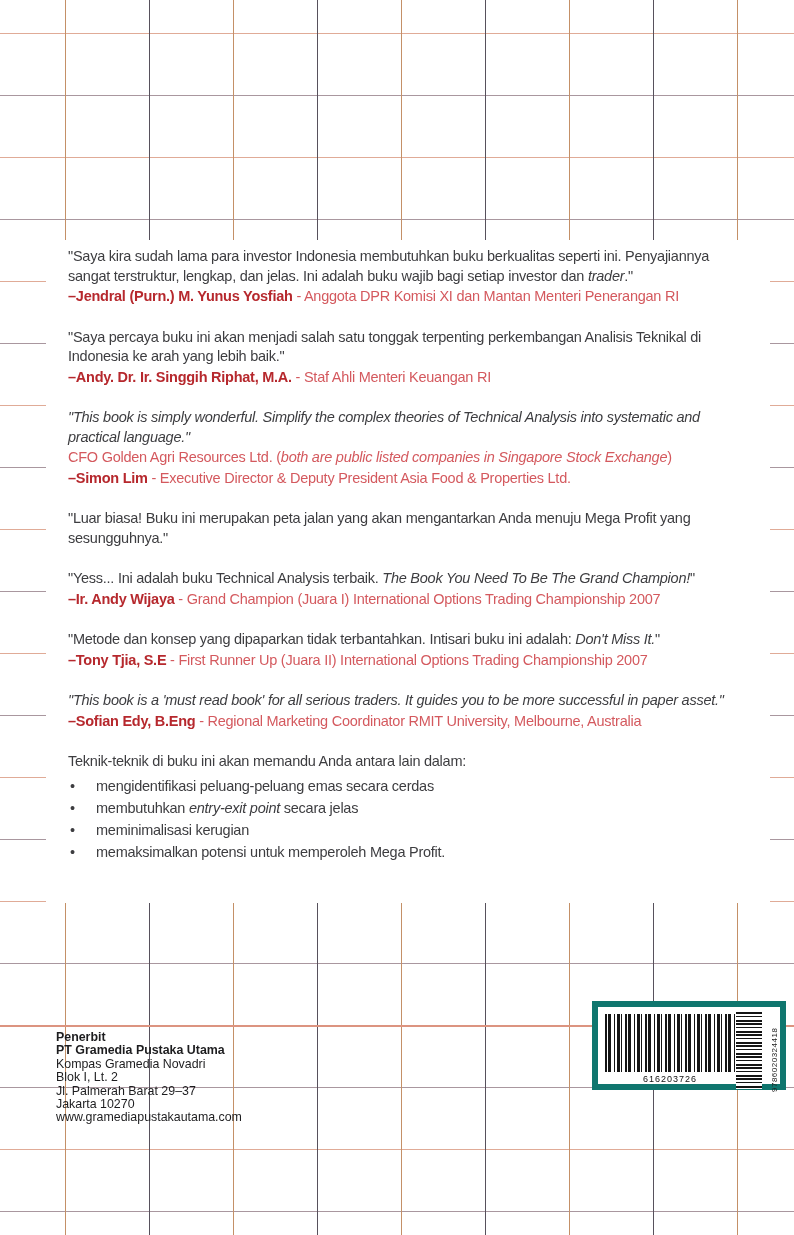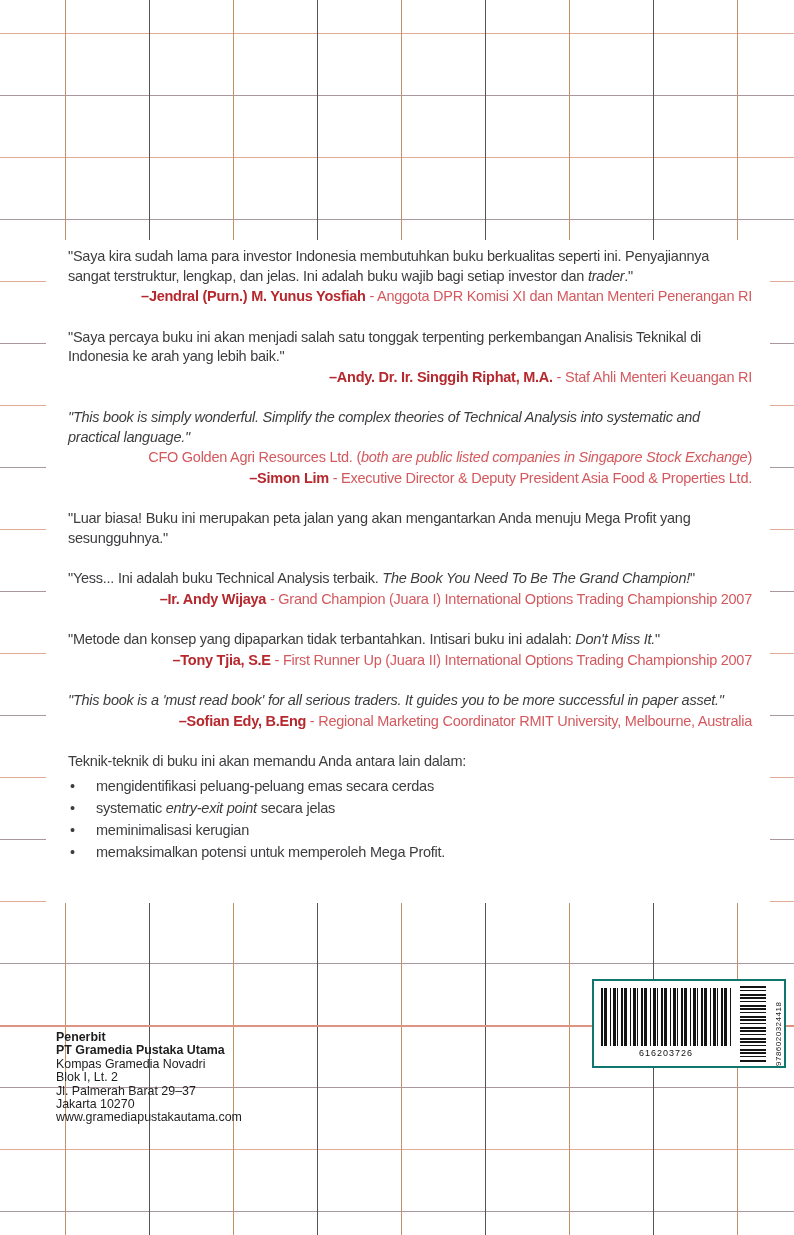--- a/index.html
+++ b/index.html
@@ -40,42 +40,42 @@
     background:#dc9480; z-index:2;
   }
 
   
   .content {
     position:absolute; left:68px; top:247px; width:684px; z-index:3;
     color:#3d3d40; font-size:14.5px; line-height:19.5px; letter-spacing:-0.25px;
   }
   .t-block { margin:0 0 21px 0; }
   .quote { margin:0; }
-  .attr { margin:1px 0 0 0; text-align:right; }
+  .attr { margin:1px 0 0 0; text-align:left; }
   .attr-name { color:#b6282d; font-weight:bold; }
   .attr-role { color:#d4595e; }
   .seg-i { font-style:italic; }
 
   
   .tech-intro { margin:0 0 3px 0; }
   .tech-list { list-style:none; margin:0; padding:0; }
   .tech-list li { position:relative; padding-left:28px; line-height:22px; }
   .bullet-dot { position:absolute; left:2px; }
 
   
   .publisher {
     position:absolute; left:56px; top:1031px; z-index:3;
     font-size:12.4px; line-height:13.4px; color:#1d1d1f; letter-spacing:0;
   }
   .publisher .b { font-weight:bold; }
 
   
   .barcode-box {
-    position:absolute; left:592px; top:979px; width:194px; height:89px;
-    background:#ffffff; border:2px solid #0f766e; box-sizing:border-box; z-index:3;
+    position:absolute; left:592px; top:1001px; width:194px; height:89px;
+    background:#ffffff; border:6px solid #0f766e; box-sizing:border-box; z-index:3;
   }
   .barcode-main {
     position:absolute; left:7px; top:7px; width:130px; height:58px;
     background:repeating-linear-gradient(90deg,
       #141414 0 2px, #ffffff 2px 3px, #141414 3px 6px, #ffffff 6px 9px,
       #141414 9px 10px, #ffffff 10px 12px, #141414 12px 15px, #ffffff 15px 16px,
       #141414 16px 17px, #ffffff 17px 20px);
   }
   .barcode-num {
     position:absolute; left:7px; top:67px; width:130px; text-align:center;
@@ -138,21 +138,21 @@
 
     <div class="t-block">
       <p class="quote"><span class="seg-i">"This book is a 'must read book' for all serious traders. It guides you to be more successful in paper asset."</span></p>
       <p class="attr"><span class="attr-name">–Sofian Edy, B.Eng</span><span class="attr-role"><span> - Regional Marketing Coordinator RMIT University, Melbourne, Australia</span></span></p>
     </div>
 
     <div>
       <p class="tech-intro">Teknik-teknik di buku ini akan memandu Anda antara lain dalam:</p>
       <ul class="tech-list">
         <li><span class="bullet-dot">•</span><span><span>mengidentifikasi peluang-peluang emas secara cerdas</span></span></li>
-        <li><span class="bullet-dot">•</span><span><span>systematic </span><span class="seg-i">entry-exit point</span><span> secara jelas</span></span></li>
+        <li><span class="bullet-dot">•</span><span><span>membutuhkan </span><span class="seg-i">entry-exit point</span><span> secara jelas</span></span></li>
         <li><span class="bullet-dot">•</span><span><span>meminimalisasi kerugian</span></span></li>
         <li><span class="bullet-dot">•</span><span><span>memaksimalkan potensi untuk memperoleh Mega Profit.</span></span></li>
       </ul>
     </div>
 
   </div>
 
   <div class="publisher">
     <div class="b">Penerbit</div>
     <div class="b">PT Gramedia Pustaka Utama</div>

